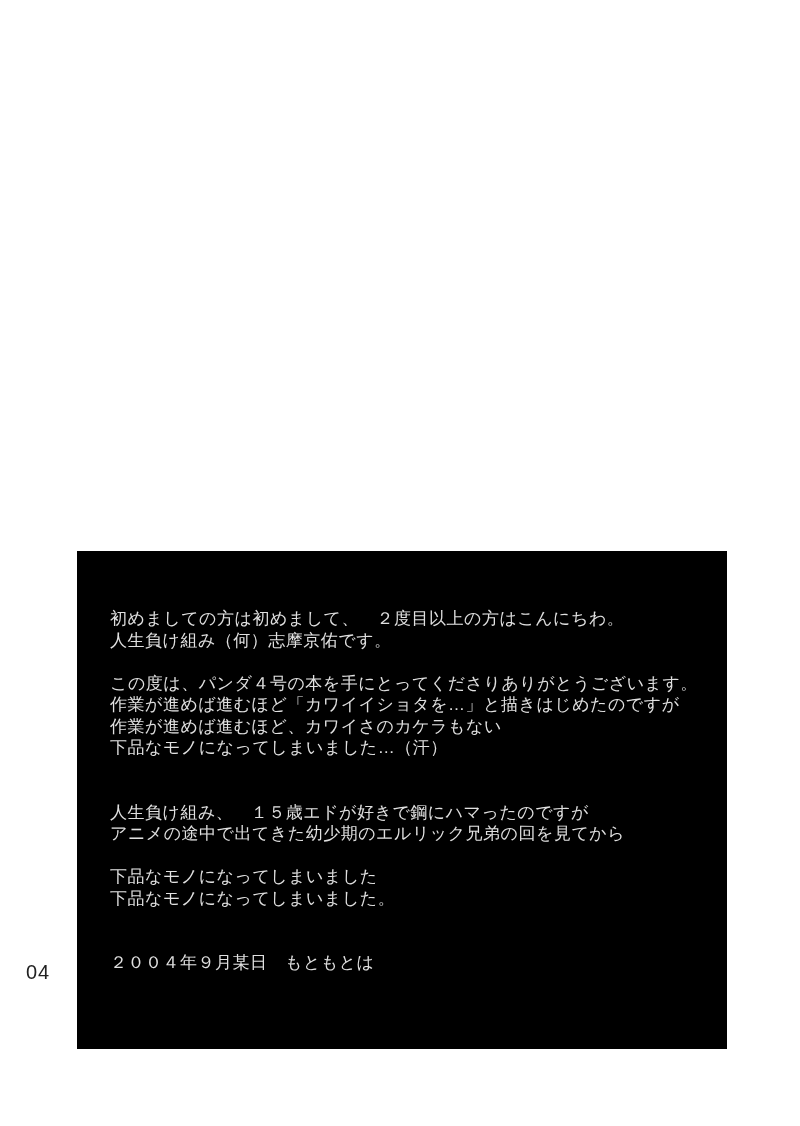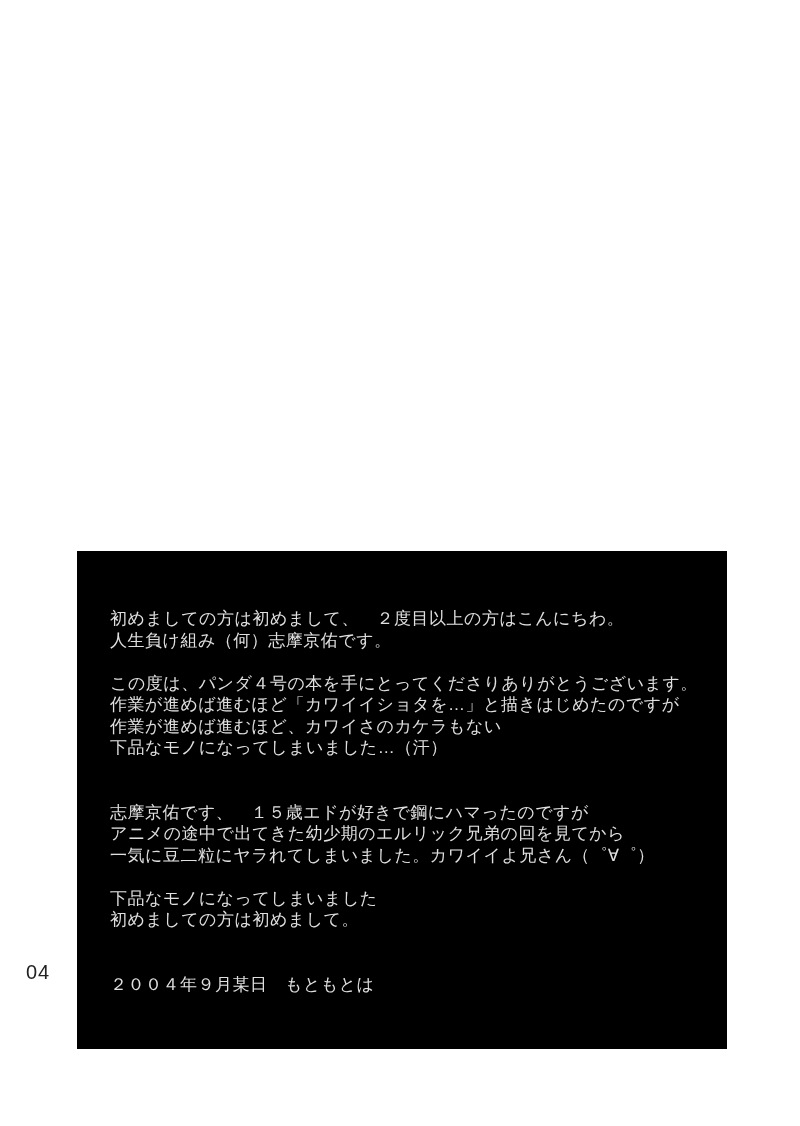--- a/index.html
+++ b/index.html
@@ -63,26 +63,25 @@
     <div class="afterword-text">
       <div class="afterword-line">初めましての方は初めまして、　２度目以上の方はこんにちわ。</div>
       <div class="afterword-line">人生負け組み（何）志摩京佑です。</div>
       <div class="afterword-line"></div>
       <div class="afterword-line">この度は、パンダ４号の本を手にとってくださりありがとうございます。</div>
       <div class="afterword-line">作業が進めば進むほど「カワイイショタを…」と描きはじめたのですが</div>
       <div class="afterword-line">作業が進めば進むほど、カワイさのカケラもない</div>
       <div class="afterword-line">下品なモノになってしまいました…（汗）</div>
       <div class="afterword-line"></div>
       <div class="afterword-line"></div>
-      <div class="afterword-line">志摩京佑です、　１５歳エドが好きで鋼にハマったのですが</div>
+      <div class="afterword-line">人生負け組み、　１５歳エドが好きで鋼にハマったのですが</div>
       <div class="afterword-line">アニメの途中で出てきた幼少期のエルリック兄弟の回を見てから</div>
-      <div class="afterword-line">一気に豆二粒にヤラれてしまいました。カワイイよ兄さん（゜∀゜）</div>
       <div class="afterword-line"></div>
       <div class="afterword-line">下品なモノになってしまいました</div>
-      <div class="afterword-line">初めましての方は初めまして。</div>
+      <div class="afterword-line">下品なモノになってしまいました。</div>
       <div class="afterword-line"></div>
       <div class="afterword-line"></div>
       <div class="afterword-line">２００４年９月某日　もともとは</div>
     </div>
   </div>
 
   <div class="page-number">04</div>
 
 </div>
 

